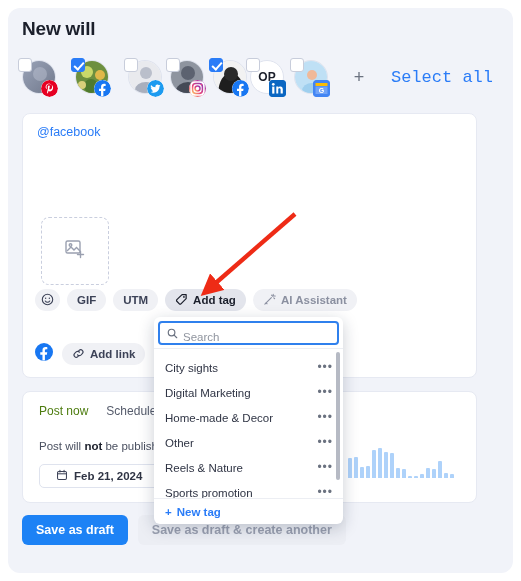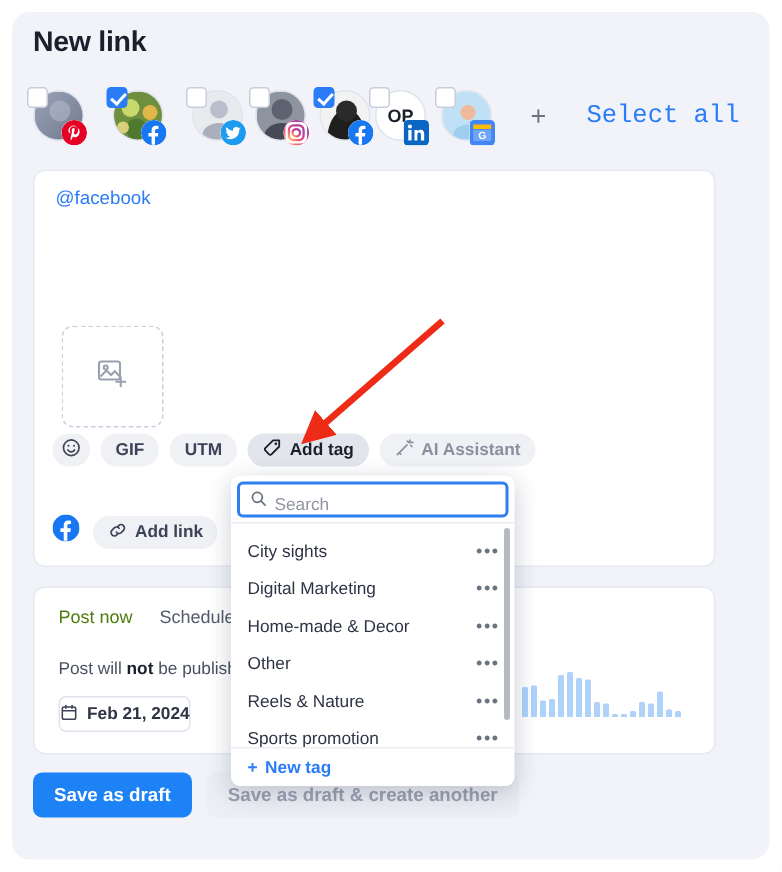--- a/index.html
+++ b/index.html
@@ -186,21 +186,21 @@
     left: 16px; top: 48px;
     font-size: 11.5px;
     color: #4a5060;
     white-space: nowrap;
   }
   .sched-note b { color: #1b1f2b; }
   .date-pill {
     position: absolute;
     left: 16px; top: 72px;
     height: 24px;
-    padding: 0 0;
+    padding: 0 16px;
     border: 1px solid #dfe3ee;
     border-radius: 5px;
     background: #fff;
     display: flex; align-items: center; gap: 6px;
     font-size: 11.5px;
     color: #2f3444;
     font-weight: bold;
   }
   .spark {
     position: absolute;
@@ -314,21 +314,21 @@
     z-index: 60;
     pointer-events: none;
   }
 </style>
 </head>
 <body>
 
 <div class="app">
   <div class="modal">
 
-    <div class="title">New link</div>
+    <div class="title">New will</div>
 
     <div class="accounts">
 
       <div class="acct" style="left:0px">
         <div class="acct-ring">
           <svg width="34" height="34" viewBox="0 0 34 34">
               <defs>
                 <linearGradient id="g1" x1="0" y1="0" x2="1" y2="1">
                   <stop offset="0" stop-color="#9aa3b8"></stop>
                   <stop offset="1" stop-color="#6e7689"></stop>

